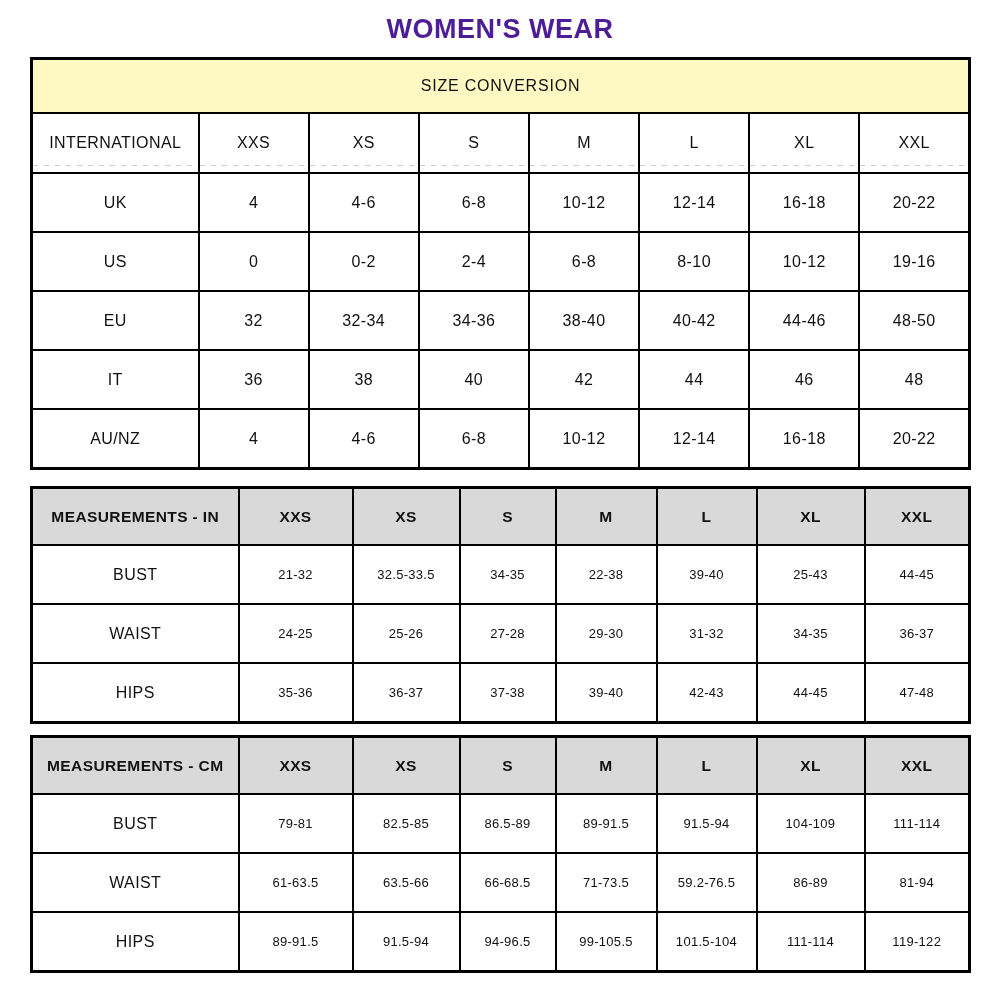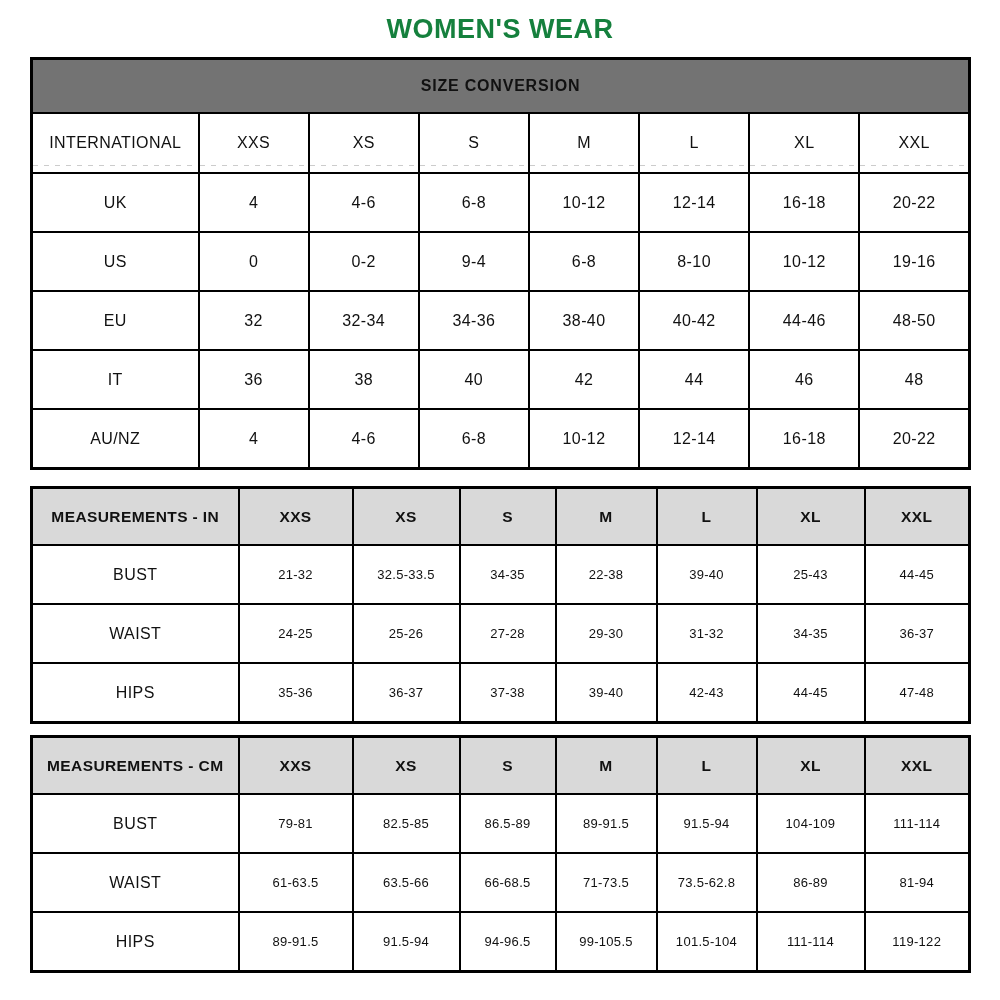--- a/index.html
+++ b/index.html
@@ -17,21 +17,21 @@
     overflow: hidden;
   }
   .page-title {
     height: 57px;
     box-sizing: border-box;
     padding-top: 14px;
     text-align: center;
     font-size: 27px;
     font-weight: 700;
     letter-spacing: 0.5px;
-    color: #15803d;
+    color: #4c1d95;
   }
   table {
     border-collapse: collapse;
     table-layout: fixed;
     width: 941px;
     margin-left: 30px;
     border: 3px solid #000000;
   }
   td, th {
     border: 2px solid #000000;
@@ -39,22 +39,22 @@
     vertical-align: middle;
     padding: 0;
     font-weight: 400;
     color: #111111;
     overflow: hidden;
     white-space: nowrap;
   }
   
   .t1 td, .t1 th { font-size: 16px; letter-spacing: 0.4px; }
   .t1 .title-row th {
-    background: #737373;
-    font-weight: 700;
+    background: #fef9c3;
+    font-weight: 400;
     letter-spacing: 0.8px;
     height: 52px;
   }
   .t1 .head-row td {
     height: 58px;
     background-image: repeating-linear-gradient(90deg, #cccccc 0 5px, transparent 5px 11px);
     background-repeat: no-repeat;
     background-size: 100% 1px;
     background-position: 0 calc(100% - 6px);
   }
@@ -111,21 +111,21 @@
       <td>6-8</td>
       <td>10-12</td>
       <td>12-14</td>
       <td>16-18</td>
       <td>20-22</td>
     </tr>
     <tr class="data-row">
       <td>US</td>
       <td>0</td>
       <td>0-2</td>
-      <td>9-4</td>
+      <td>2-4</td>
       <td>6-8</td>
       <td>8-10</td>
       <td>10-12</td>
       <td>19-16</td>
     </tr>
     <tr class="data-row">
       <td>EU</td>
       <td>32</td>
       <td>32-34</td>
       <td>34-36</td>
@@ -243,21 +243,21 @@
       <td>91.5-94</td>
       <td>104-109</td>
       <td>111-114</td>
     </tr>
     <tr>
       <td class="row-label">WAIST</td>
       <td>61-63.5</td>
       <td>63.5-66</td>
       <td>66-68.5</td>
       <td>71-73.5</td>
-      <td>73.5-62.8</td>
+      <td>59.2-76.5</td>
       <td>86-89</td>
       <td>81-94</td>
     </tr>
     <tr>
       <td class="row-label">HIPS</td>
       <td>89-91.5</td>
       <td>91.5-94</td>
       <td>94-96.5</td>
       <td>99-105.5</td>
       <td>101.5-104</td>

